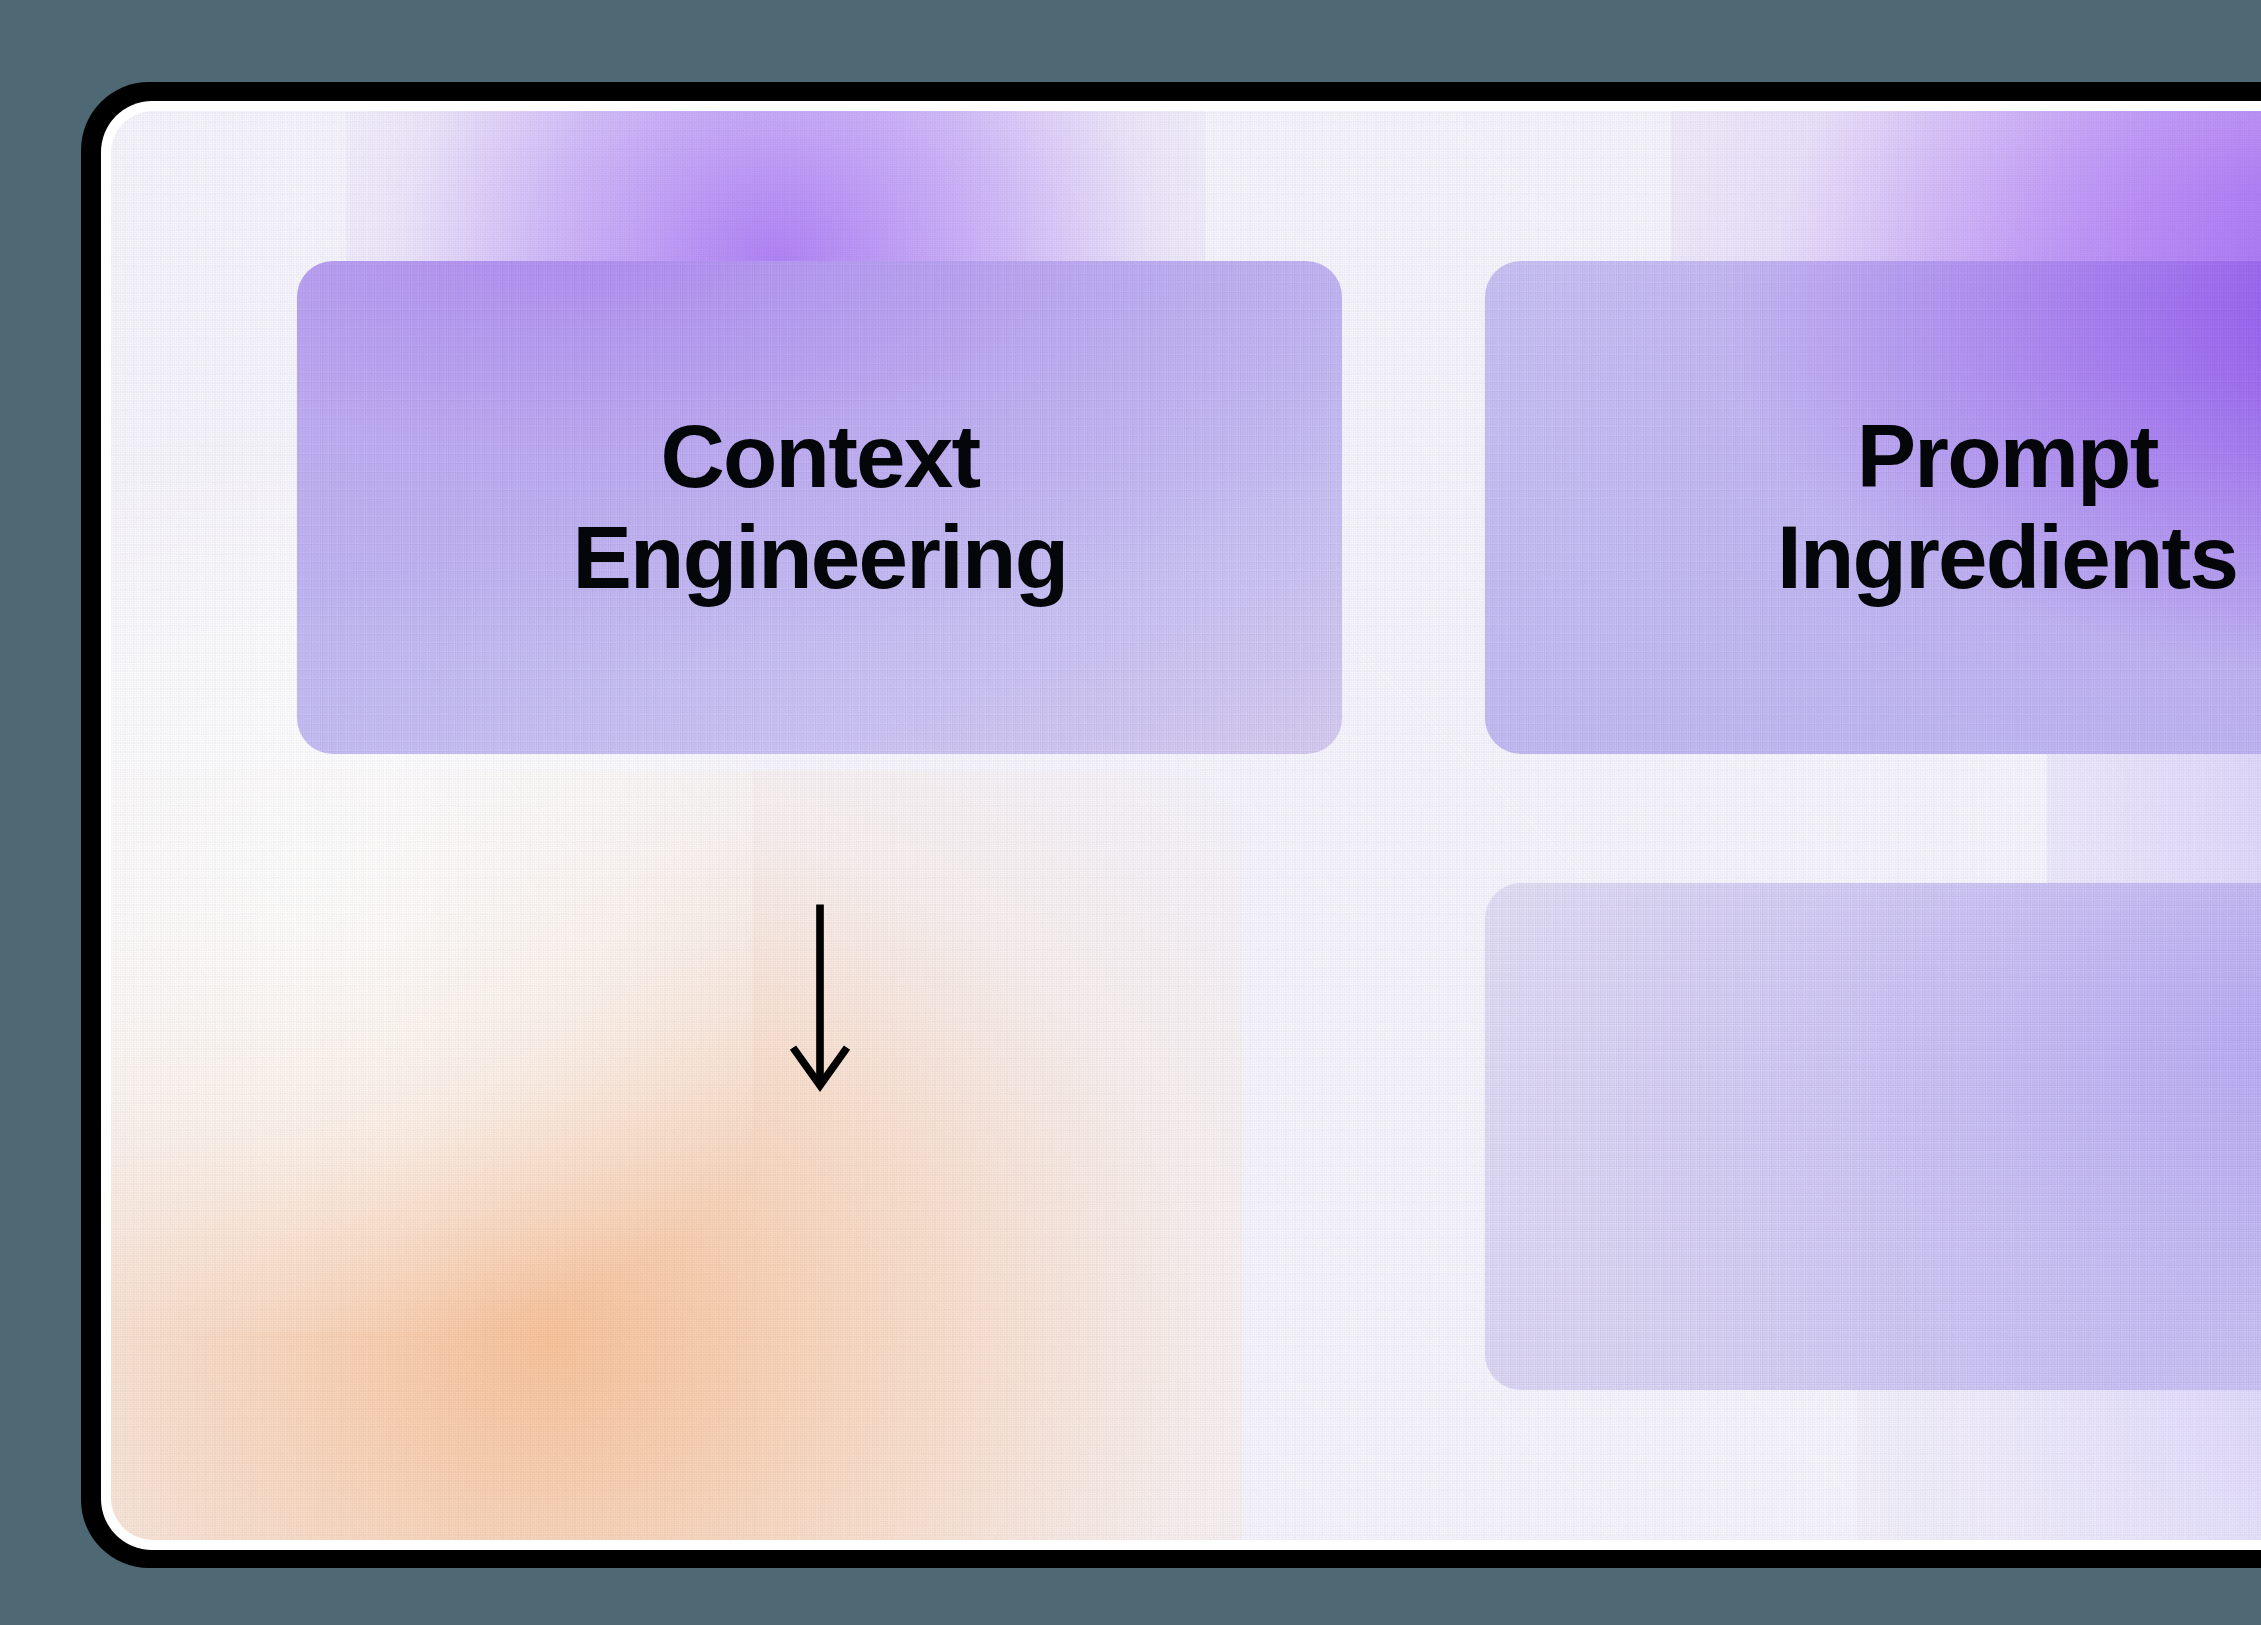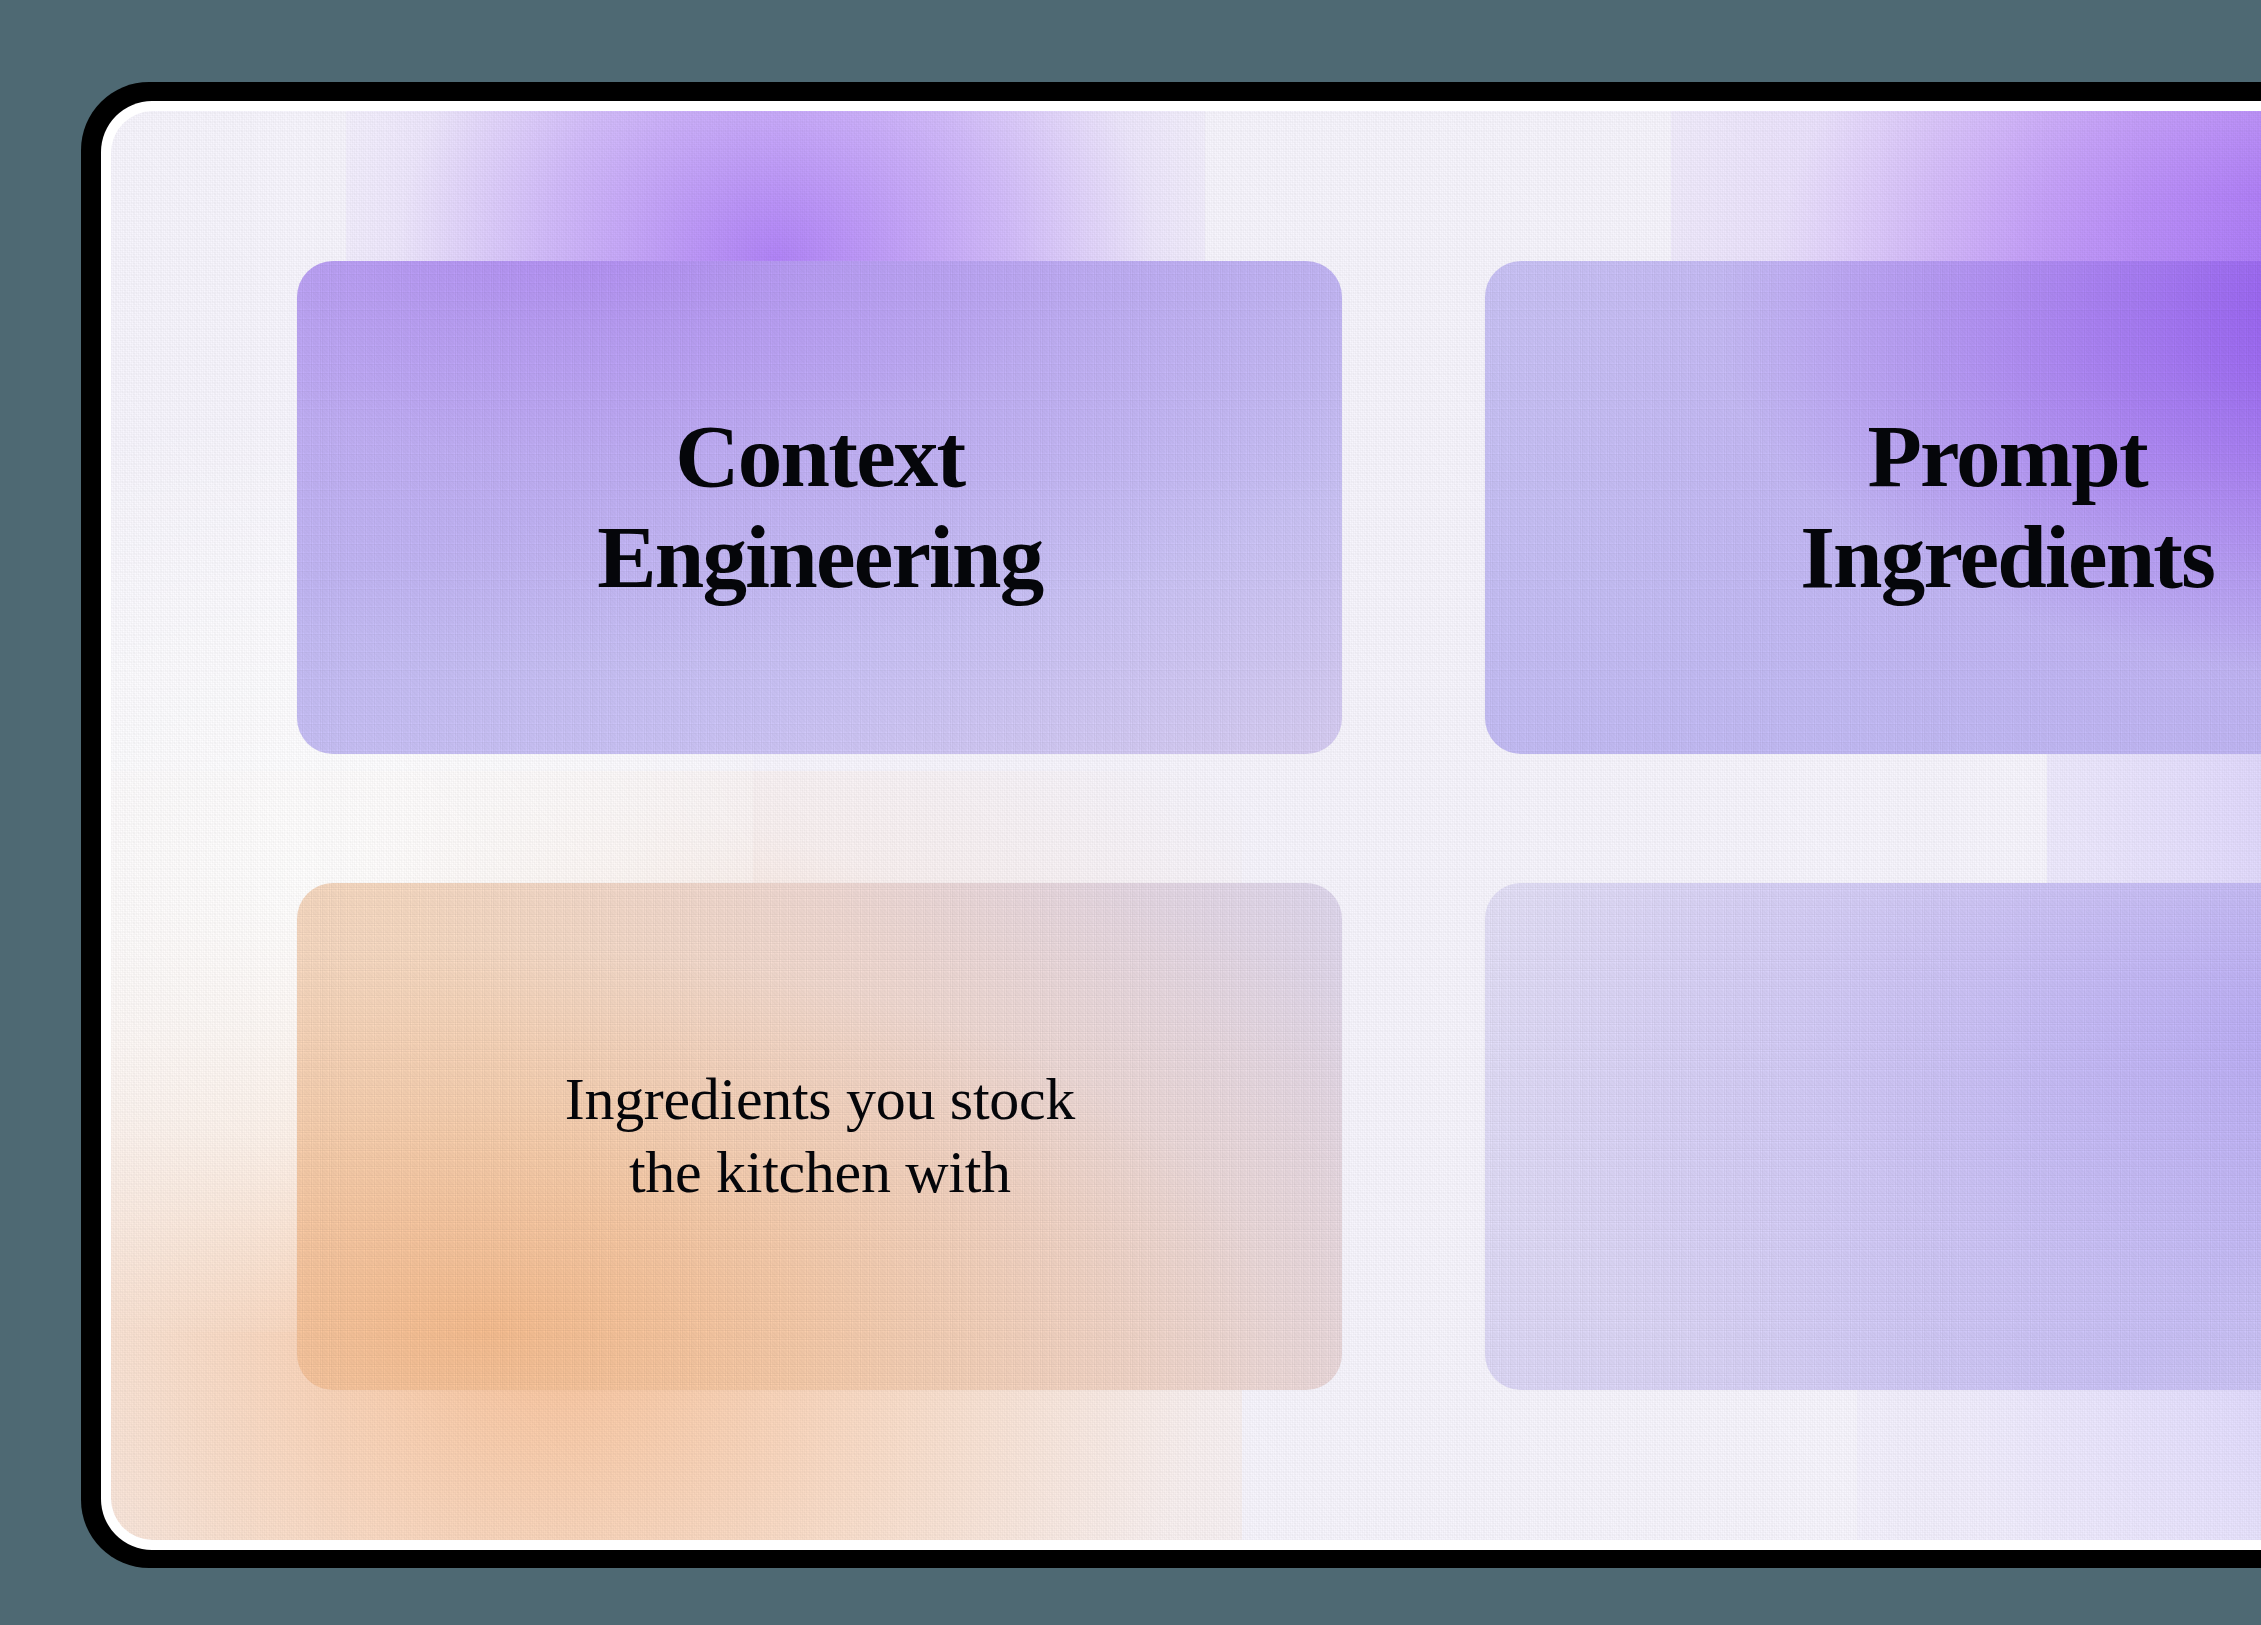--- a/index.html
+++ b/index.html
@@ -134,21 +134,20 @@
 
   .card {
     position: absolute;
     left: 0;
     right: 0;
     border-radius: 36px;
     display: flex;
     align-items: center;
     justify-content: center;
     overflow: hidden;
-    font-family: Liberation Serif, serif;
   }
   .card-title { top: 0;    height: 493px; }
   .card-desc  { bottom: 0; height: 507px; }
 
   .card-text {
     position: relative;
     z-index: 2;
     text-align: center;
     color: #05060A;
     line-height: 1.08;
@@ -243,25 +242,20 @@
 
           <div class="connector">
             <span>
               <svg width="72" height="190" viewBox="0 0 160 420" aria-hidden="true">
                 <line x1="80" y1="0" x2="80" y2="398" stroke="#000000" stroke-width="17"></line>
                 <polyline points="20,318 80,402 140,318" fill="none" stroke="#000000" stroke-width="17" stroke-linecap="butt" stroke-linejoin="miter"></polyline>
               </svg>
             </span>
           </div>
 
-          <div class="card card-desc" id="card-context-desc">
-            <div class="card-grain"></div>
-            <div class="card-text desc-text">Ingredients you stock
-the kitchen with</div>
-          </div>
 
         </div>
 
         <div class="column" id="column-prompt">
 
           <div class="card card-title" id="card-prompt-title">
             <div class="card-grain"></div>
             <div class="card-text title-text">Prompt
 Ingredients</div>
           </div>

